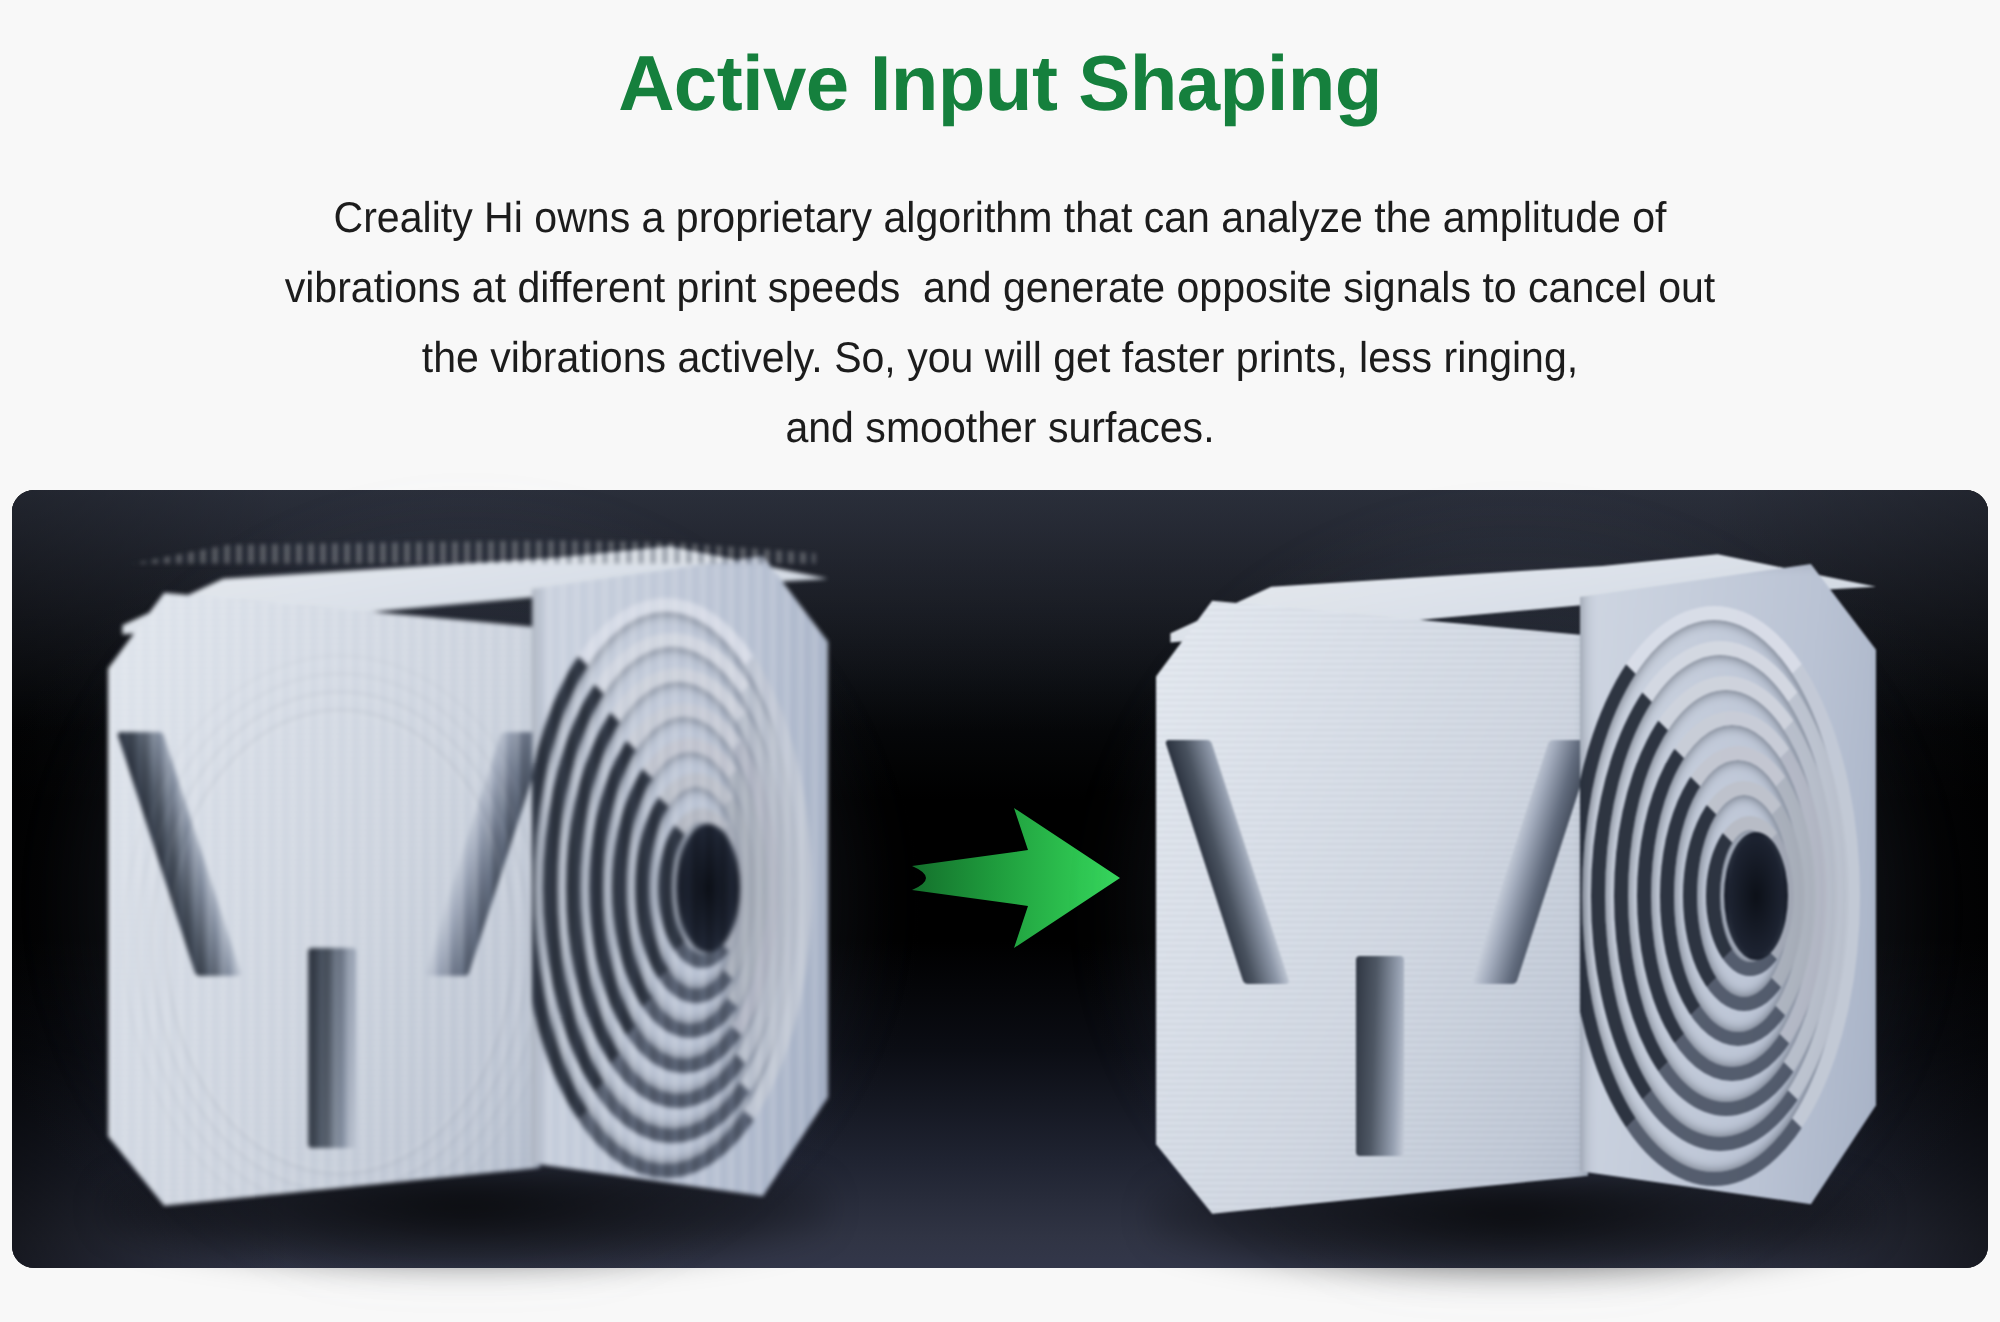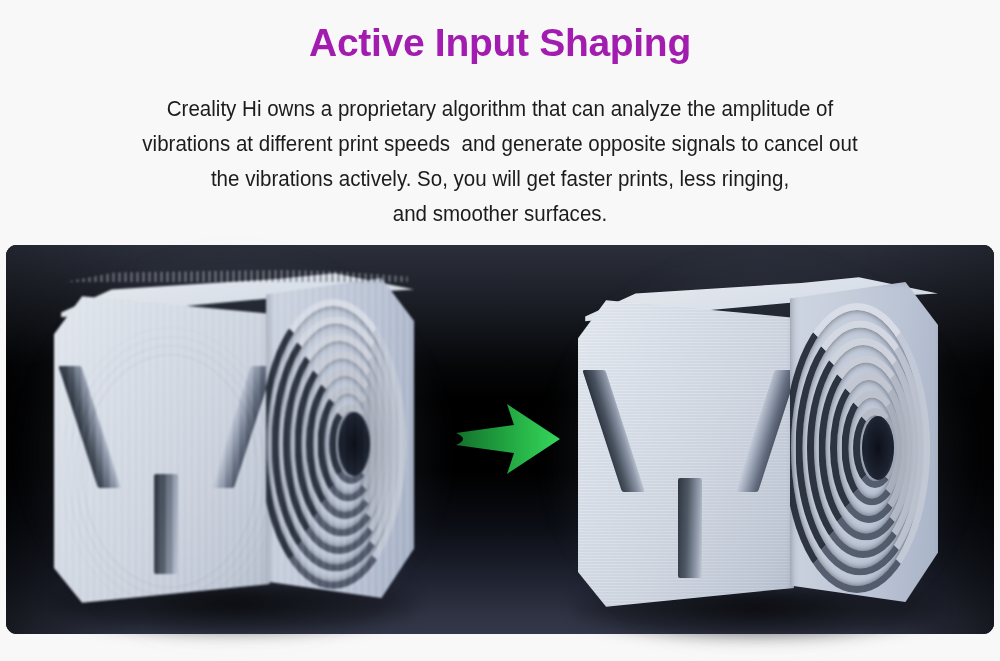--- a/index.html
+++ b/index.html
@@ -26,21 +26,21 @@
   
   .headline {
     position: absolute;
     top: 22px;
     left: 0;
     width: 1000px;
     text-align: center;
     font-size: 39px;
     font-weight: 700;
     letter-spacing: -0.3px;
-    color: #a21caf;
+    color: #15803d;
     line-height: 1.08;
   }
 
   .subcopy {
     position: absolute;
     top: 92px;
     left: 50px;
     width: 900px;
     text-align: center;
     font-size: 21.5px;

